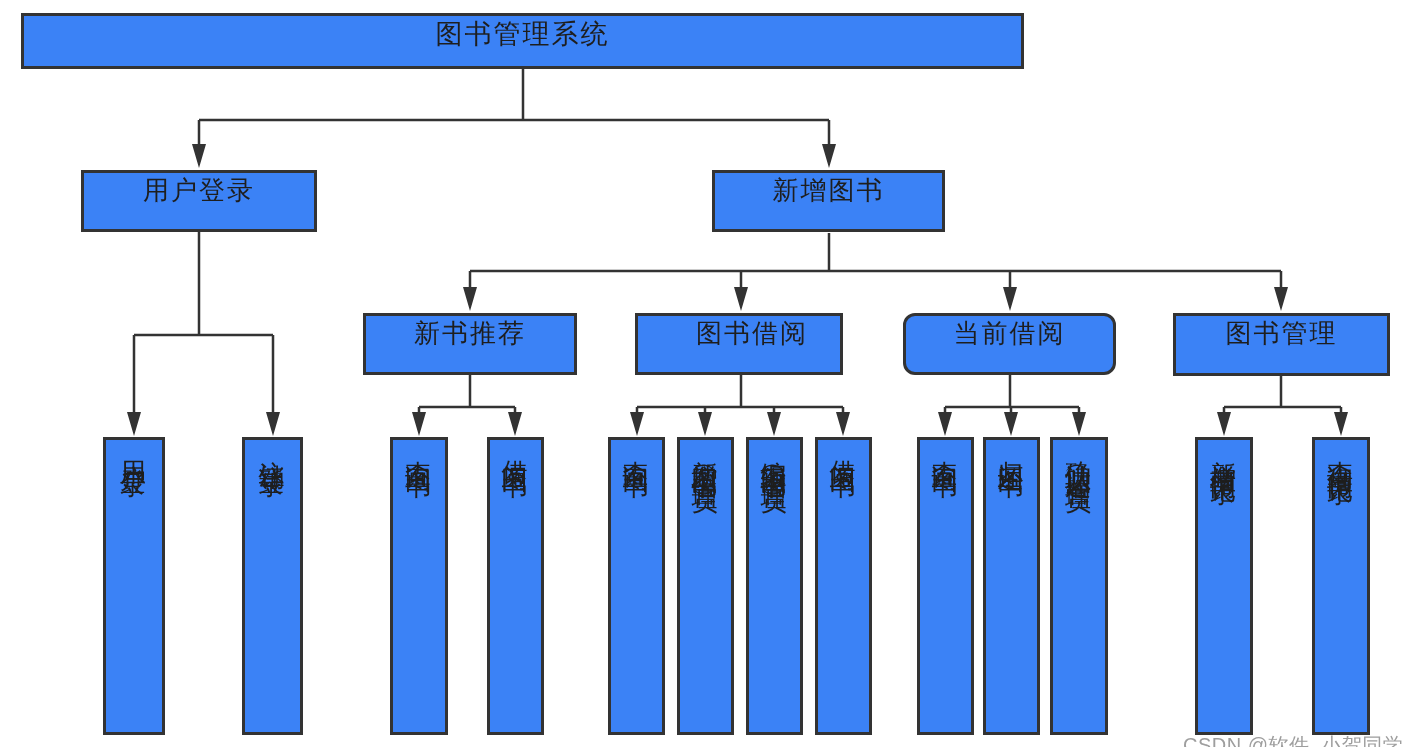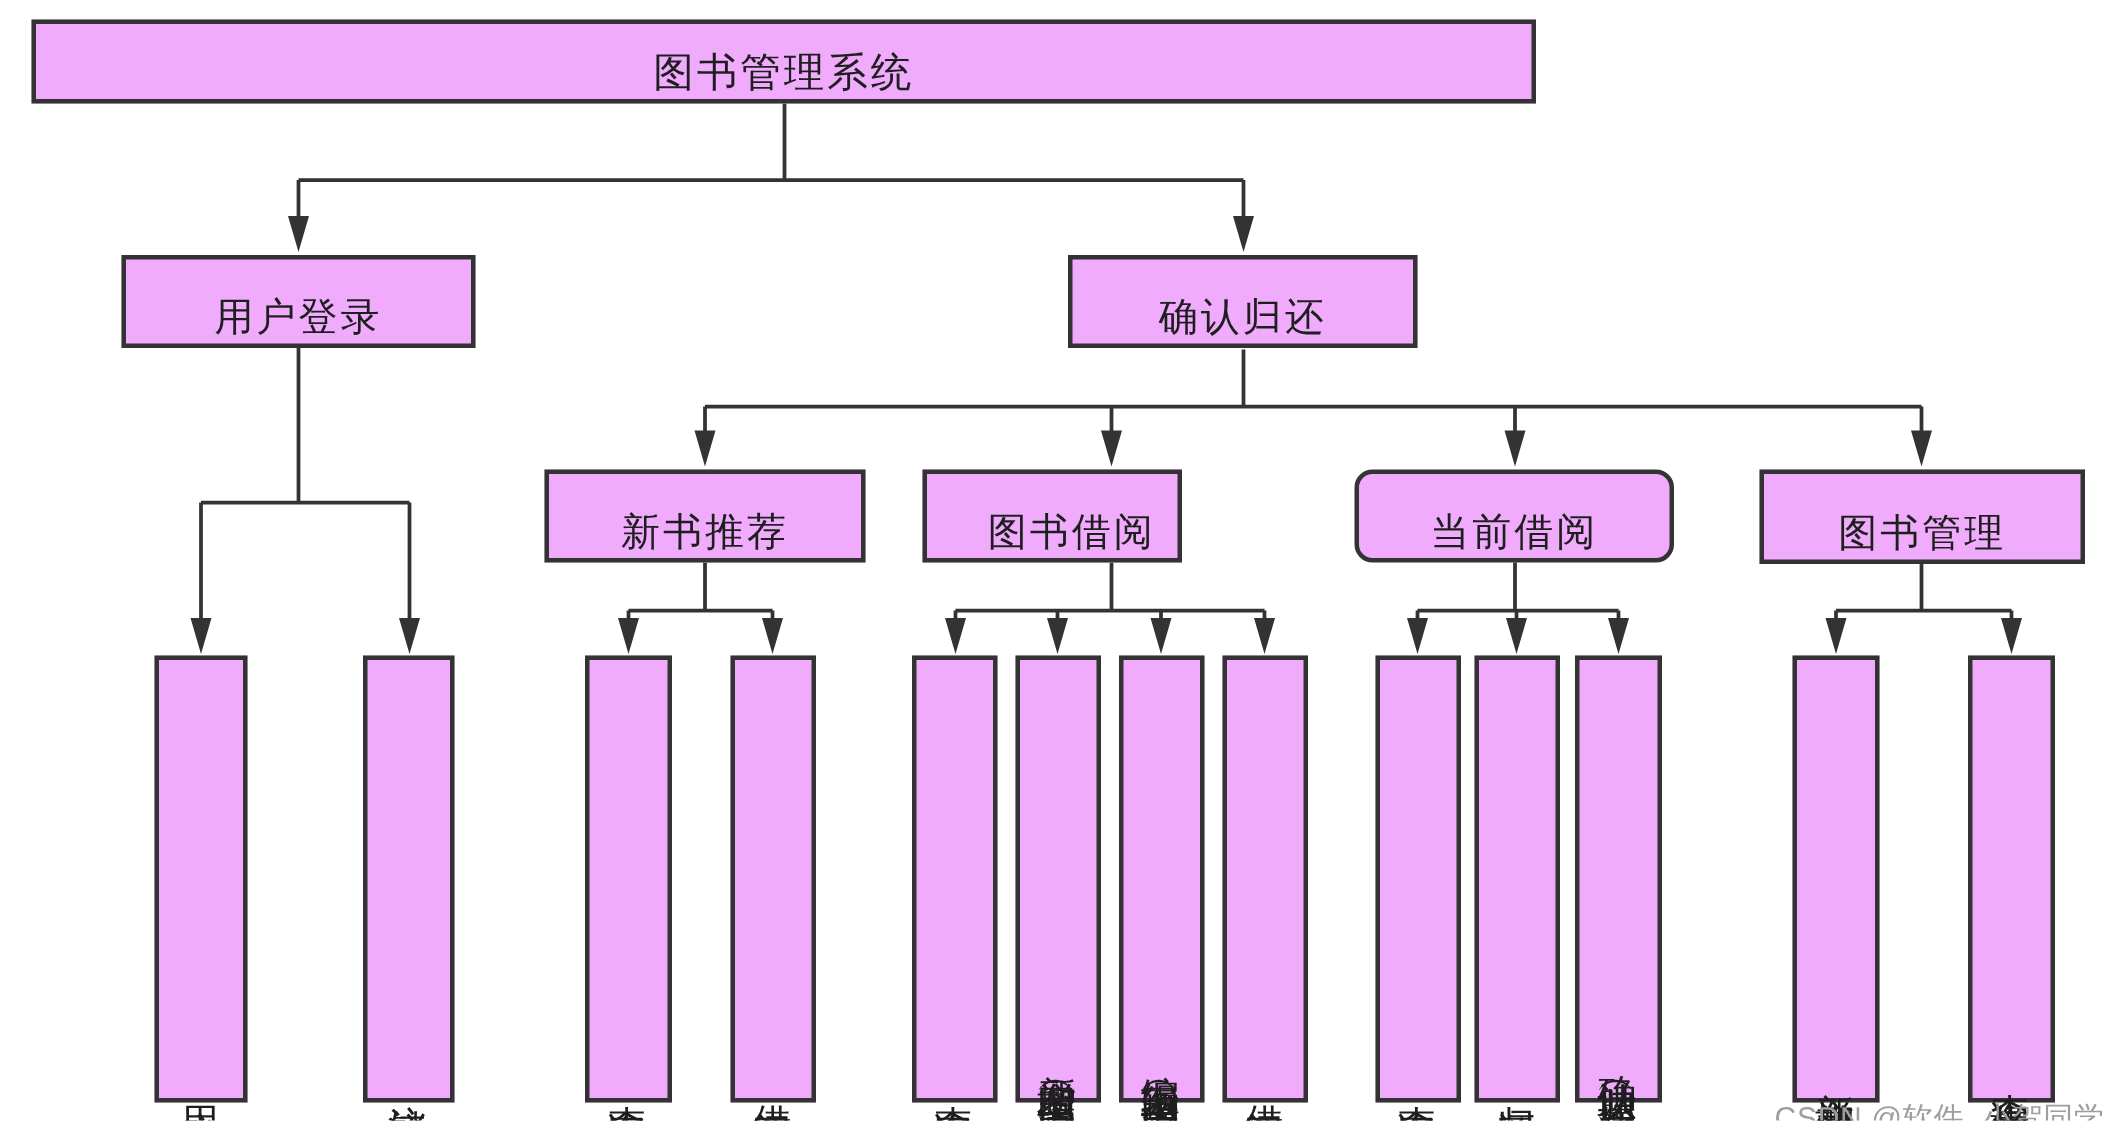--- a/index.html
+++ b/index.html
@@ -22,23 +22,23 @@
   }
   .connectors {
     position: absolute;
     left: 0; top: 0;
     pointer-events: none;
   }
   .node {
     position: absolute;
     box-sizing: border-box;
     border: 3px solid #333333;
-    background: #f0abfc;
+    background: #3b82f6;
     display: flex;
-    align-items: flex-end;
+    align-items: flex-start;
     justify-content: center;
     color: #1e1e1e;
   }
   .node .lbl {
     white-space: nowrap;
   }
   .h-node {
     font-size: 26px;
     letter-spacing: 2px;
   }
@@ -132,27 +132,27 @@
   </svg>
 
   <div class="node root-node" style="left:21px; top:13px; width:1003px; height:56px;">
     <span class="lbl">图书管理系统</span>
   </div>
 
   <div class="node h-node" style="left:81px; top:170px; width:236px; height:62px;">
     <span class="lbl">用户登录</span>
   </div>
   <div class="node h-node" style="left:712px; top:170px; width:233px; height:62px;">
-    <span class="lbl">确认归还</span>
+    <span class="lbl">新增图书</span>
   </div>
 
   <div class="node h-node" style="left:363px; top:313px; width:214px; height:62px;">
     <span class="lbl">新书推荐</span>
   </div>
-  <div class="node h-node" style="left:615px; top:313px; width:173px; height:62px;padding-left:26px;">
+  <div class="node h-node" style="left:635px; top:313px; width:208px; height:62px;padding-left:26px;">
     <span class="lbl">图书借阅</span>
   </div>
   <div class="node h-node" style="left:903px; top:313px; width:213px; height:62px;border-radius:12px;">
     <span class="lbl">当前借阅</span>
   </div>
   <div class="node h-node" style="left:1173px; top:313px; width:217px; height:63px;">
     <span class="lbl">图书管理</span>
   </div>
 
   <div class="node leaf-node" style="left:103px; top:437px; width:62px; height:298px;">

